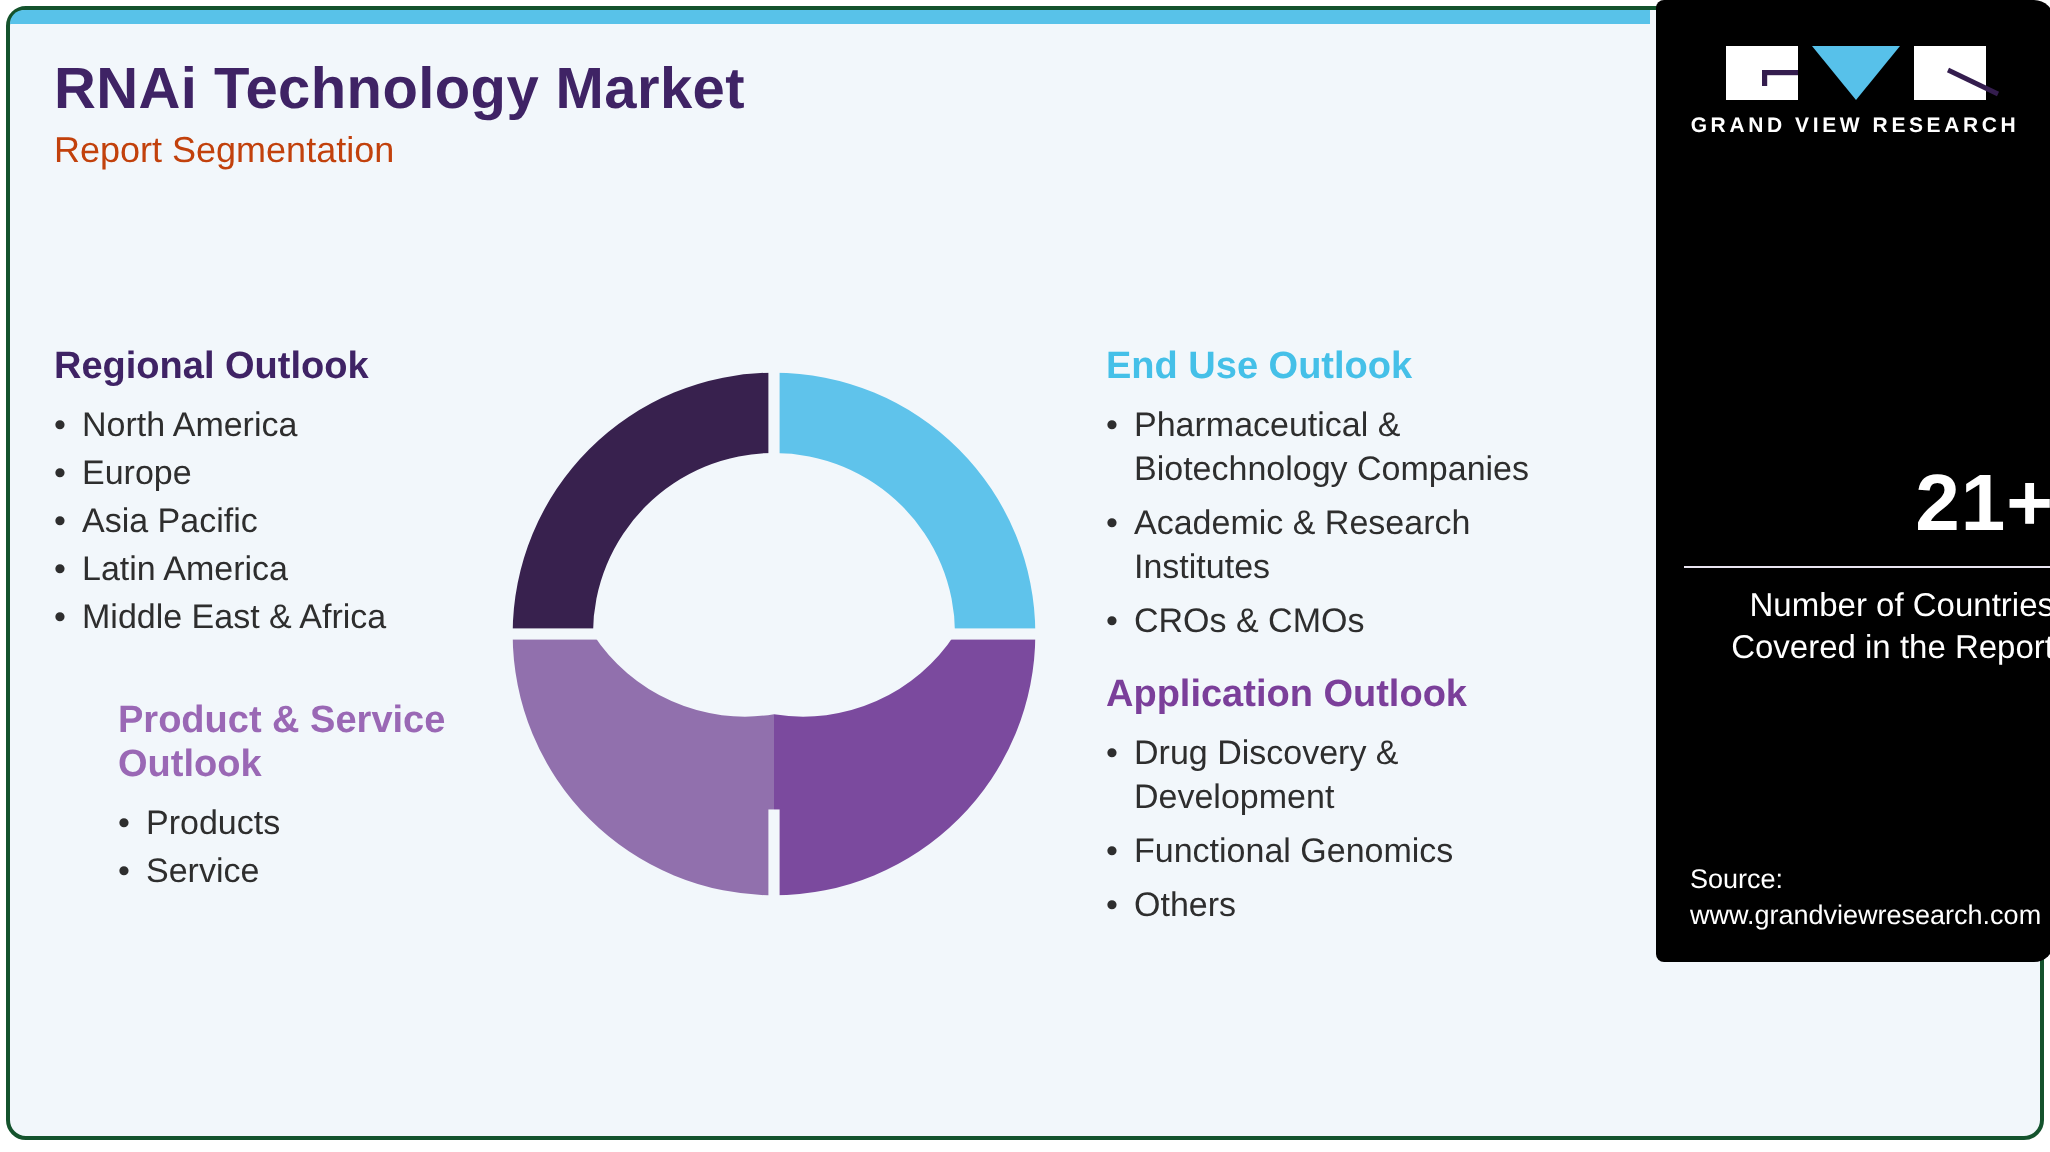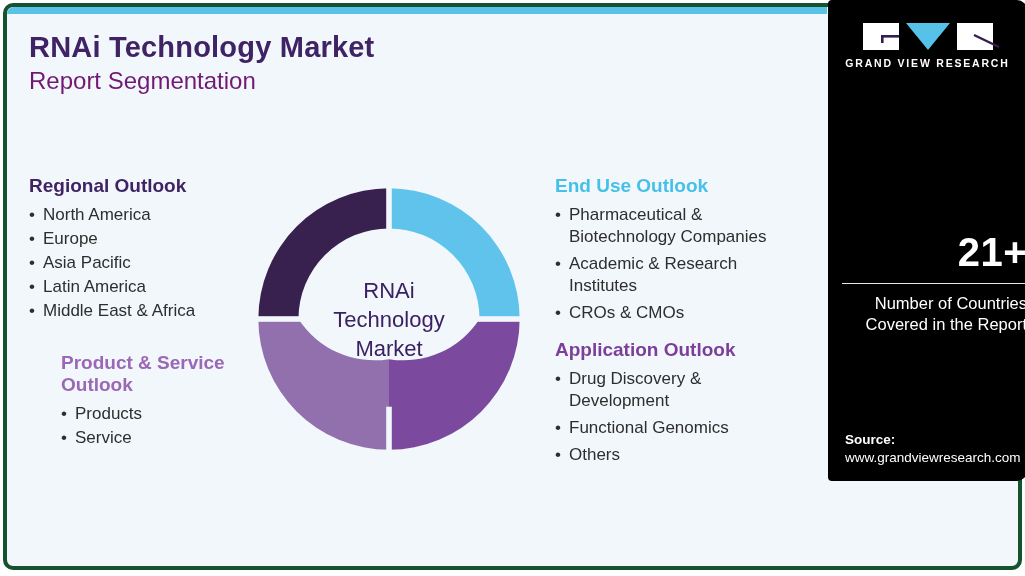--- a/index.html
+++ b/index.html
@@ -1,35 +1,35 @@
 <!DOCTYPE html>
 <html><head>
 <meta charset="utf-8">
 <style>
   * { margin:0; padding:0; box-sizing:border-box; }
   html,body { background:#ffffff; font-family:"Liberation Sans", sans-serif; }
   .stage { position:relative; width:1025px; height:576px; background:#ffffff; overflow:hidden; }
 
   .card {
     position:absolute; left:3px; top:3px; width:1019px; height:567px;
-    background:#f2f7fb; border:4px solid #14532d; border-radius:10px;
+    background:#f2f7fb; border:2px solid #14532d; border-radius:10px;
   }
   .accent-bar {
     position:absolute; left:0; top:0; width:820px; height:7px;
     background:#58c2e9; border-top-left-radius:10px;
   }
 
   
   .page-title {
     position:absolute; left:22px; top:24px;
     font-size:29px; font-weight:bold; color:#3f2365; letter-spacing:0.2px;
   }
   .page-subtitle {
     position:absolute; left:22px; top:60px;
-    font-size:24px; color:#701a75;
+    font-size:18px; color:#c2410c;
   }
 
   
   .col { position:absolute; }
   .col-left  { left:22px;  top:168px; width:218px; }
   .col-right { left:548px; top:168px; width:272px; }
 
   .section-title {
     font-size:19px; font-weight:bold; line-height:22px;
     margin-bottom:7px; white-space:pre-line;
@@ -73,21 +73,21 @@
     margin-top:5px; color:#ffffff; font-size:10.5px; font-weight:bold;
     letter-spacing:1.8px; white-space:nowrap;
   }
   .stat-block { position:absolute; left:0; top:230px; width:100%; text-align:right; }
   .stat-value { color:#ffffff; font-size:40px; font-weight:bold; letter-spacing:0.5px; }
   .stat-divider { margin:8px 0 9px 14px; height:1px; background:#e9e4f0; }
   .stat-label {
     color:#ffffff; font-size:16.5px; line-height:21px; white-space:pre-line;
   }
   .source-block { position:absolute; left:17px; bottom:16px; color:#ffffff; }
-  .source-label { font-size:13.5px; font-weight:bold; margin-bottom:3px; }
+  .source-label { font-size:13.5px; font-weight:normal; margin-bottom:3px; }
   .source-url { font-size:13.5px; }
 </style>
 </head>
 <body>
 
 <div class="stage">
   <div class="card">
     <div class="accent-bar"></div>
 
     <h1 class="page-title">RNAi Technology Market</h1>
@@ -146,23 +146,20 @@
       <svg viewBox="0 0 300 300">
         <path d="M 150,10 A 140,140 0 0 1 290,150 L 247,150 A 97,97 0 0 0 150,53 Z" fill="#5fc3eb"></path>
         <path d="M 290,150 A 140,140 0 0 1 150,290 L 150,193 A 97,97 0 0 0 247,150 Z" fill="#7b4a9e"></path>
         <path d="M 150,290 A 140,140 0 0 1 10,150 L 53,150 A 97,97 0 0 0 150,193 Z" fill="#9170ad"></path>
         <path d="M 10,150 A 140,140 0 0 1 150,10 L 150,53 A 97,97 0 0 0 53,150 Z" fill="#38214e"></path>
         <rect x="147" y="7" width="6" height="49" fill="#f2f7fb"></rect>
         <rect x="147" y="244" width="6" height="49" fill="#f2f7fb"></rect>
         <rect x="7" y="147" width="49" height="6" fill="#f2f7fb"></rect>
         <rect x="244" y="147" width="49" height="6" fill="#f2f7fb"></rect>
       </svg>
-      <div class="donut-center">RNAi
-Technology
-Market</div>
     </div>
 
     <div class="col col-right">
       <div class="section">
         <div class="section-title t-enduse">End Use Outlook</div>
         <ul class="bullets">
 
             <li>
               <span class="bullet-dot">•</span>
               <span class="bullet-text">Pharmaceutical &amp;

